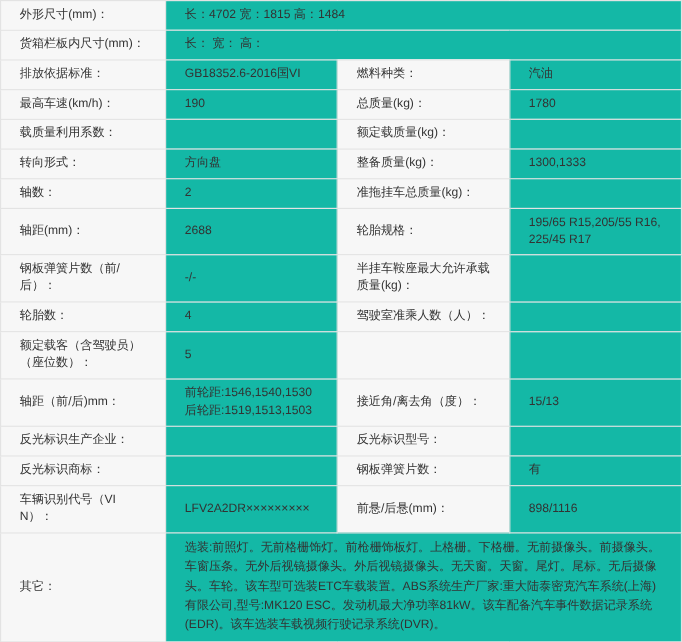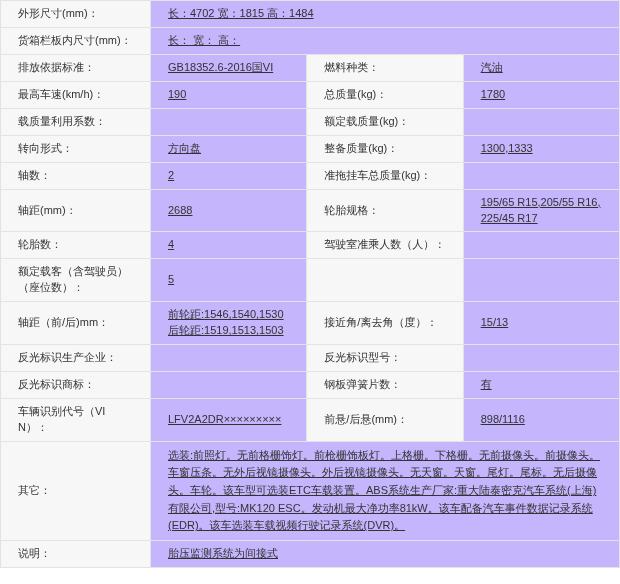--- a/index.html
+++ b/index.html
@@ -19,23 +19,22 @@
     vertical-align:middle;
     line-height:1.45;
     word-break:break-all;
   }
   .lbl{
     background:#f7f7f7;
     color:#333333;
     white-space:normal;
   }
   .val{
-    background:#c4b5fd;
+    background:#14b8a6;
     color:#333333;
-    text-decoration:underline;
   }
   .c1{width:115px;}
   .c2{width:195px;}
   .c3{width:110px;}
   .c4{width:196px;}
   .notes{line-height:1.6;}
 </style>
 </head>
 <body>
 
@@ -81,20 +80,26 @@
         <td class="lbl c3">准拖挂车总质量(kg)：</td>
         <td class="val c4"></td>
       </tr>
       <tr>
         <td class="lbl c1">轴距(mm)：</td>
         <td class="val c2">2688</td>
         <td class="lbl c3">轮胎规格：</td>
         <td class="val c4">195/65 R15,205/55 R16,225/45 R17</td>
       </tr>
       <tr>
+        <td class="lbl c1">钢板弹簧片数（前/后）：</td>
+        <td class="val c2">-/-</td>
+        <td class="lbl c3">半挂车鞍座最大允许承载质量(kg)：</td>
+        <td class="val c4"></td>
+      </tr>
+      <tr>
         <td class="lbl c1">轮胎数：</td>
         <td class="val c2">4</td>
         <td class="lbl c3">驾驶室准乘人数（人）：</td>
         <td class="val c4"></td>
       </tr>
       <tr>
         <td class="lbl c1">额定载客（含驾驶员）（座位数）：</td>
         <td class="val c2">5</td>
         <td class="lbl c3"></td>
         <td class="val c4"></td>

